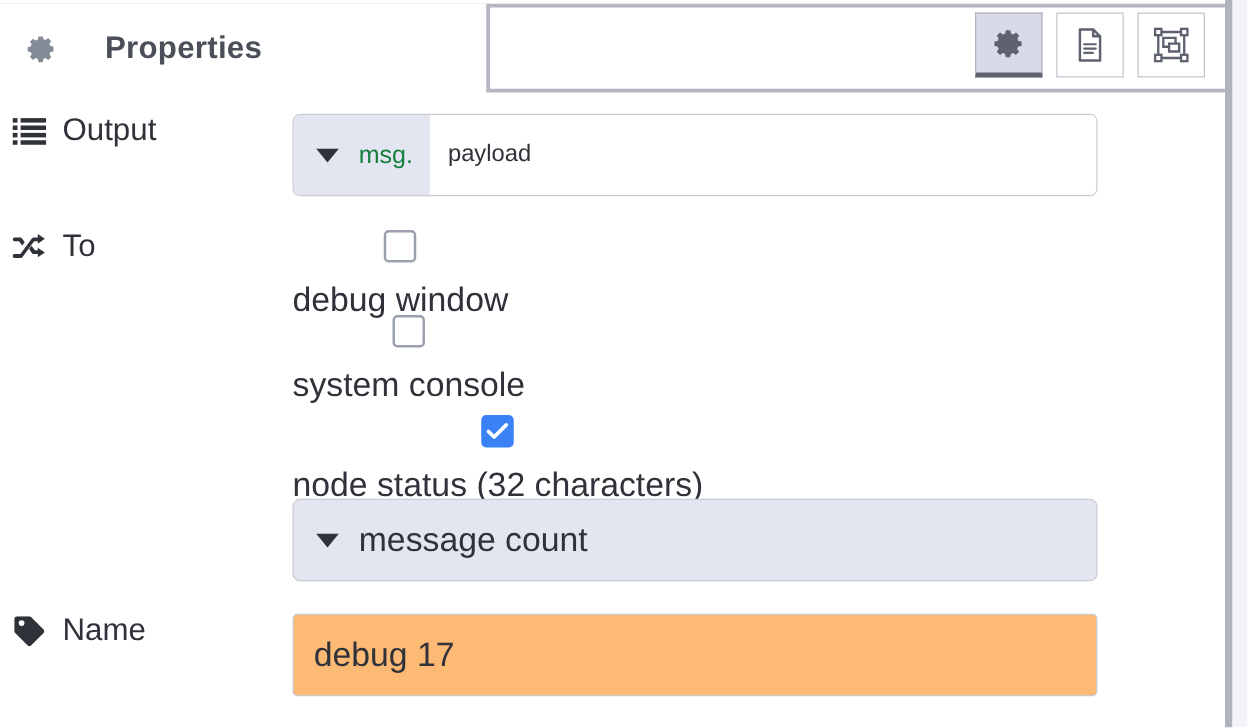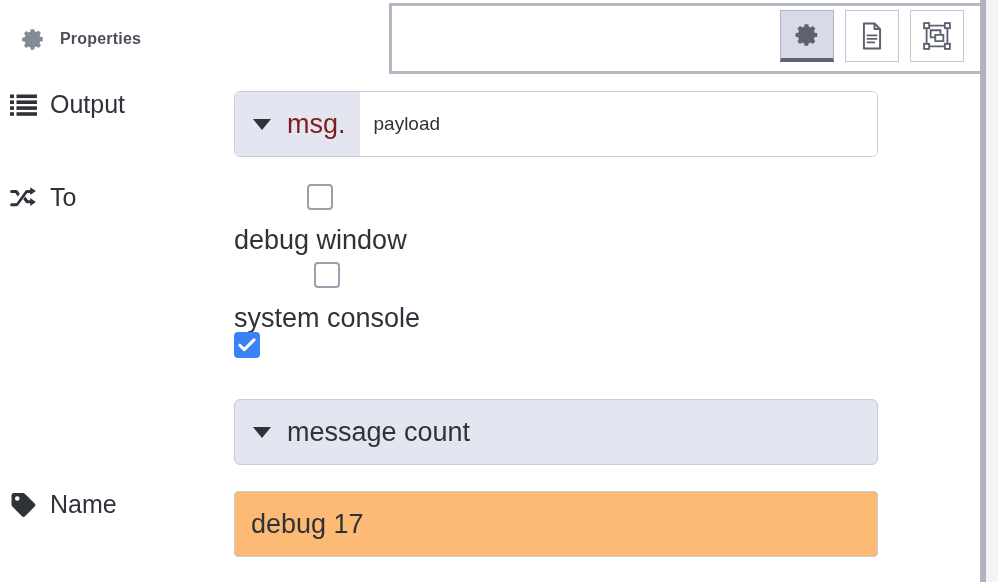--- a/index.html
+++ b/index.html
@@ -87,24 +87,25 @@
   .tab-underline {
     position: absolute;
     top: 71px;
     left: 392px;
     width: 588px;
     height: 3px;
     background: #b4b7c2;
   }
 
   .tab-label {
-    font-size: 16px;
+    font-size: 25px;
     font-weight: bold;
     color: #4a4f5a;
     letter-spacing: 0.2px;
+    margin-left: 24px;
   }
 
   .gear-head {
     width: 26px;
     height: 26px;
     flex: 0 0 26px;
     display: block;
   }
 
   
@@ -194,22 +195,22 @@
   .caret {
     width: 0;
     height: 0;
     border-left: 9px solid transparent;
     border-right: 9px solid transparent;
     border-top: 11px solid #2f3239;
     flex: 0 0 auto;
   }
 
   .typed-prefix-text {
-    font-size: 27px;
-    color: #7f1d1d;
+    font-size: 20px;
+    color: #15803d;
   }
 
   .typed-value {
     flex: 1;
     display: flex;
     align-items: center;
     padding-left: 14px;
     font-size: 19px;
     color: #2f3239;
     background: #ffffff;
@@ -381,38 +382,39 @@
         </div>
 
         <div class="cbrow">
           <span class="cbox">
             
           </span>
           <span class="cb-label">debug window</span>
         </div>
       </div>
 
-      <div class="row" style="top: 188px;">
+      <div class="row" style="top: 178px;">
         <div class="row-label"></div>
         <div class="cbrow">
           <span class="cbox">
             
           </span>
           <span class="cb-label">system console</span>
         </div>
       </div>
 
       <div class="row" style="top: 258px;">
         <div class="row-label"></div>
         <div class="cbrow">
           <span class="cbox checked">
             <svg class="tick" width="18" height="14" viewBox="0 0 18 14">
               <path fill="none" stroke="#ffffff" stroke-width="3" stroke-linecap="round" stroke-linejoin="round" d="M1.8 7.2 6.3 11.6 16 1.9"></path>
             </svg>
           </span>
+          <span class="cb-label">node status (32 characters)</span>
         </div>
       </div>
 
       <div class="row" style="top: 325px;">
         <div class="row-label"></div>
         <div class="select-box">
           <span class="caret"></span>
           <span class="select-text">message count</span>
         </div>
       </div>

